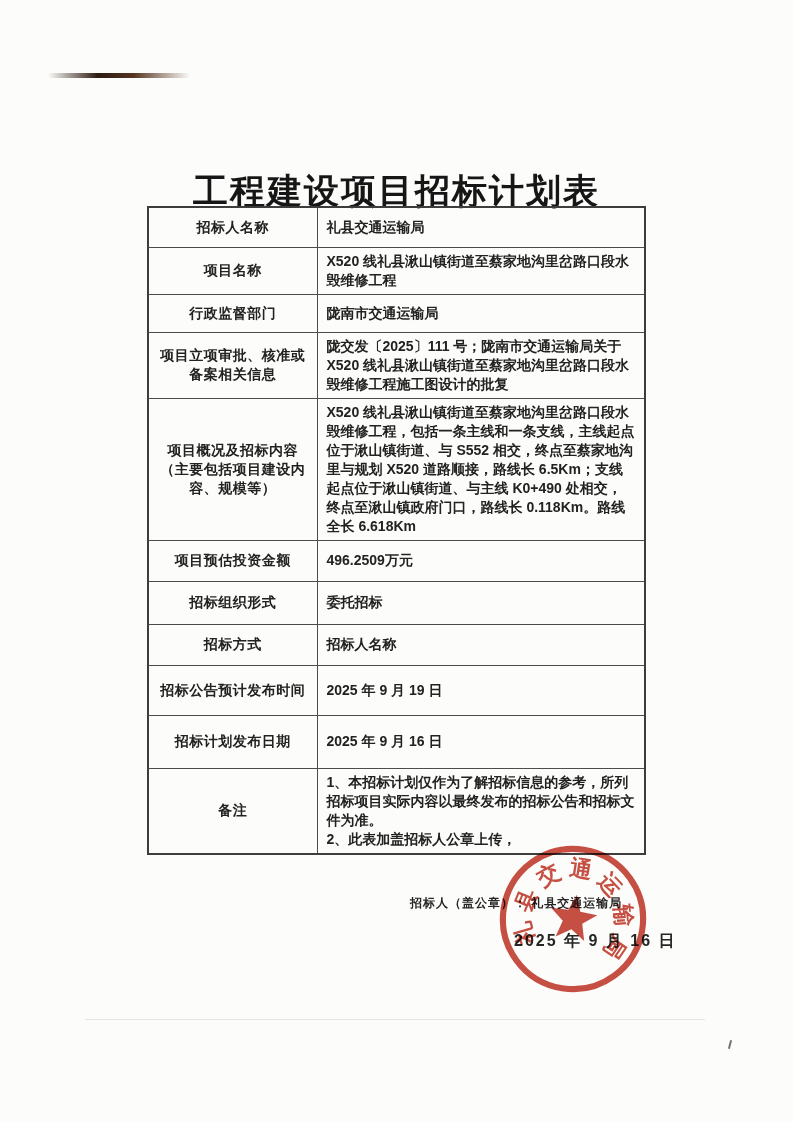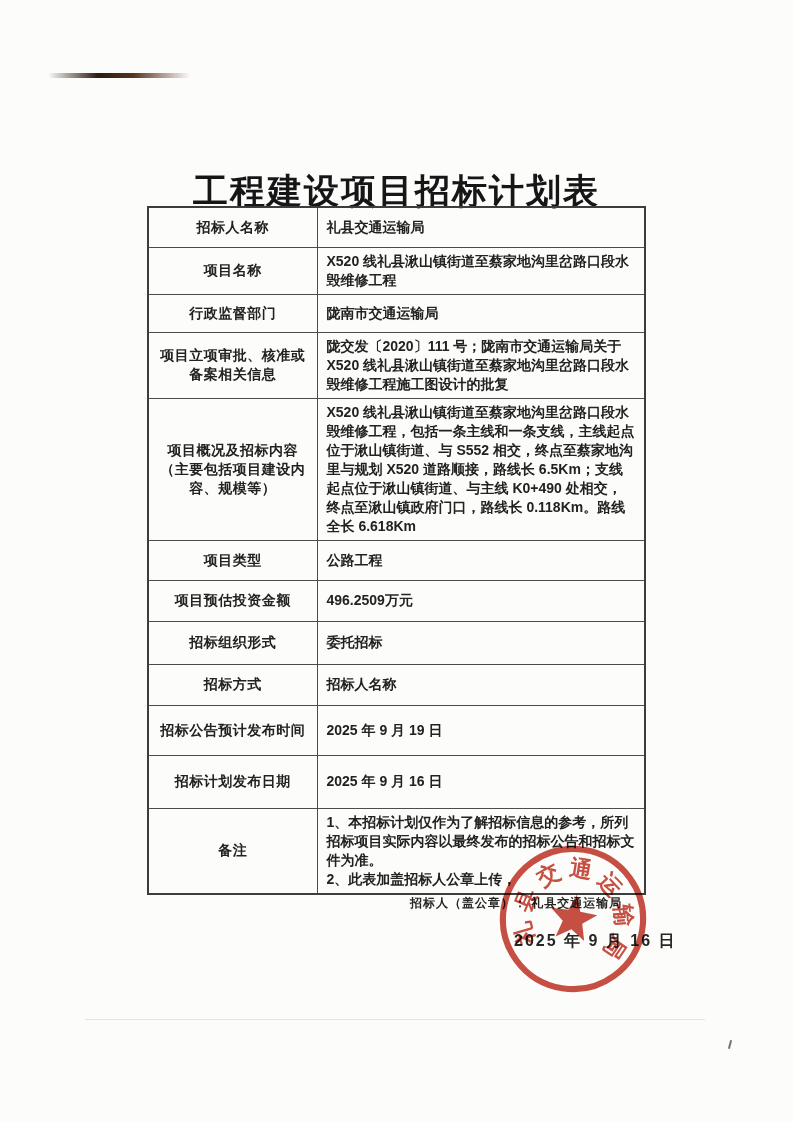--- a/index.html
+++ b/index.html
@@ -94,29 +94,25 @@
     <tr class="r2">
       <td class="lbl">项目名称</td>
       <td class="val">X520 线礼县湫山镇街道至蔡家地沟里岔路口段水毁维修工程</td>
     </tr>
     <tr class="r3">
       <td class="lbl">行政监督部门</td>
       <td class="val">陇南市交通运输局</td>
     </tr>
     <tr class="r4">
       <td class="lbl">项目立项审批、核准或备案相关信息</td>
-      <td class="val">陇交发〔2020〕111 号；陇南市交通运输局关于 X520 线礼县湫山镇街道至蔡家地沟里岔路口段水毁维修工程施工图设计的批复</td>
+      <td class="val">陇交发〔2025〕111 号；陇南市交通运输局关于 X520 线礼县湫山镇街道至蔡家地沟里岔路口段水毁维修工程施工图设计的批复</td>
     </tr>
     <tr class="r5">
       <td class="lbl">项目概况及招标内容（主要包括项目建设内容、规模等）</td>
       <td class="val-left">X520 线礼县湫山镇街道至蔡家地沟里岔路口段水毁维修工程，包括一条主线和一条支线，主线起点位于湫山镇街道、与 S552 相交，终点至蔡家地沟里与规划 X520 道路顺接，路线长 6.5Km；支线起点位于湫山镇街道、与主线 K0+490 处相交，终点至湫山镇政府门口，路线长 0.118Km。路线全长 6.618Km</td>
-    </tr>
-    <tr class="r6">
-      <td class="lbl">项目类型</td>
-      <td class="val">公路工程</td>
     </tr>
     <tr class="r7">
       <td class="lbl">项目预估投资金额</td>
       <td class="val">496.2509万元</td>
     </tr>
     <tr class="r8">
       <td class="lbl">招标组织形式</td>
       <td class="val">委托招标</td>
     </tr>
     <tr class="r9">

